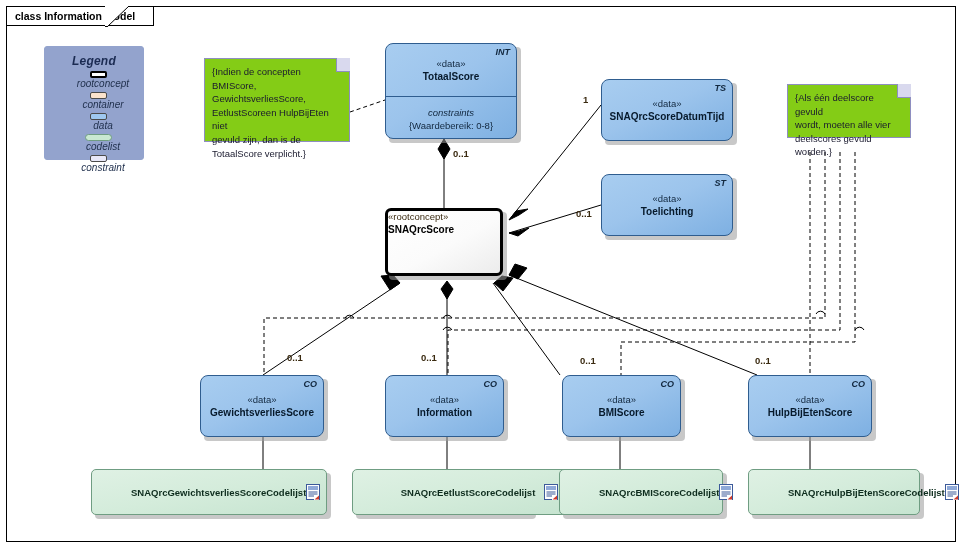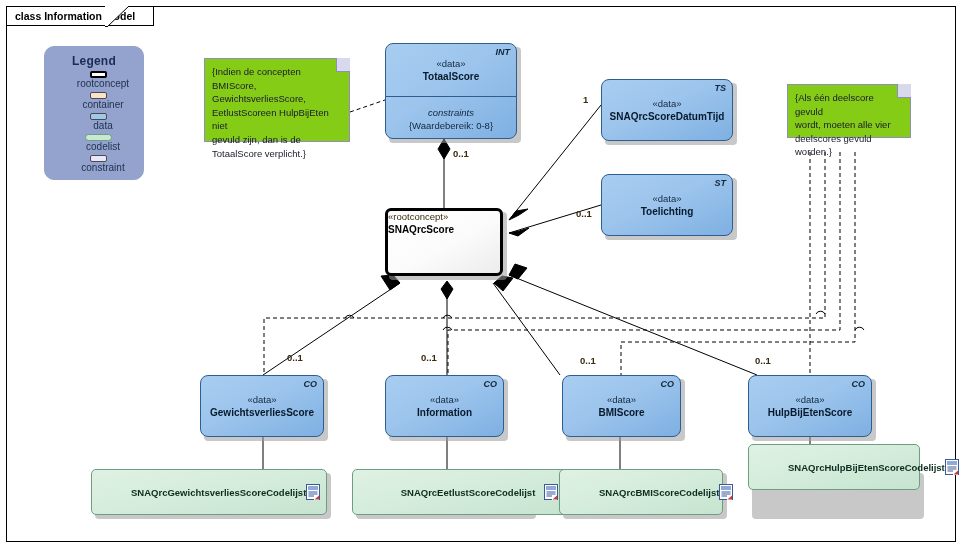--- a/index.html
+++ b/index.html
@@ -7,21 +7,21 @@
   #canvas{position:relative;width:963px;height:549px;background:#ffffff;overflow:hidden;}
   #frame{position:absolute;left:6px;top:6px;width:950px;height:536px;border:1px solid #000;box-sizing:border-box;}
   #tab{position:absolute;left:6px;top:6px;height:20px;background:#fff;border:1px solid #000;border-bottom:1px solid #000;box-sizing:border-box;
        padding:0 18px 0 8px;display:flex;align-items:center;font-size:10.5px;font-weight:bold;color:#000;}
   #tabslant{position:absolute;left:105px;top:6px;width:24px;height:21px;overflow:hidden;}
   svg.layer{position:absolute;left:0;top:0;width:963px;height:549px;overflow:visible;}
   .node{position:absolute;box-sizing:border-box;}
   .shadow{position:absolute;background:#9a9a9a;opacity:.55;border-radius:4px;}
 
   
-  #legend{left:44px;top:46px;width:100px;height:134px;background:#93a3cd;border:1px solid #93a3cd;border-radius:10px;}
+  #legend{left:44px;top:46px;width:100px;height:114px;background:#93a3cd;border:1px solid #93a3cd;border-radius:3px;font-style:italic;}
   #legend .title{text-align:center;font-size:12px;font-weight:bold;color:#1b2b52;margin-top:7px;letter-spacing:.2px;}
   .lg-row{display:flex;align-items:center;margin:3px 0 0 9px;height:18px;flex-direction:column;}
   .lg-sw{width:17px;height:16px;border:1px solid #4a4a4a;border-radius:2px;box-sizing:border-box;}
   .lg-sw.root{border:2px solid #000;background:#ffffff;}
   .lg-sw.container{background:#fbe3cd;}
   .lg-sw.data{background:#9fc8ef;}
   .lg-sw.codelist{background:#c9e8d2;}
   .lg-sw.constraint{background:#e8e8f8;}
   .lg-lb{font-size:10px;color:#22324f;margin-left:9px;}
 
@@ -292,21 +292,21 @@
         <line x1="2.5" y1="8" x2="11.5" y2="8"></line>
         <line x1="2.5" y1="10" x2="11.5" y2="10"></line>
         <line x1="2.5" y1="12" x2="8" y2="12"></line>
       </g>
       <polygon points="8,11 13,11 13,16 8,16" fill="#ffffff"></polygon>
       <polygon points="8.5,15.5 13,11.5 13,15.5" fill="#d03a2c"></polygon>
     </svg>
   </div>
 
   <div class="shadow" style="left:752px;top:473px;width:172px;height:46px;"></div>
-  <div class="node codelist" style="left:748px;top:444px;width:172px;height:46px;">
+  <div class="node codelist" style="left:748px;top:469px;width:172px;height:46px;">
     <span class="cl-nm">SNAQrcHulpBijEtenScoreCodelijst</span>
     <svg class="doc-icon" viewBox="0 0 14 16">
       <rect x="0.5" y="0.5" width="13" height="15" fill="#fdfdfd" stroke="#3c5a9a"></rect>
       <rect x="2" y="2" width="10" height="4" fill="#8fa9d8"></rect>
       <g stroke="#3c5a9a" stroke-width="1">
         <line x1="2.5" y1="8" x2="11.5" y2="8"></line>
         <line x1="2.5" y1="10" x2="11.5" y2="10"></line>
         <line x1="2.5" y1="12" x2="8" y2="12"></line>
       </g>
       <polygon points="8,11 13,11 13,16 8,16" fill="#ffffff"></polygon>

